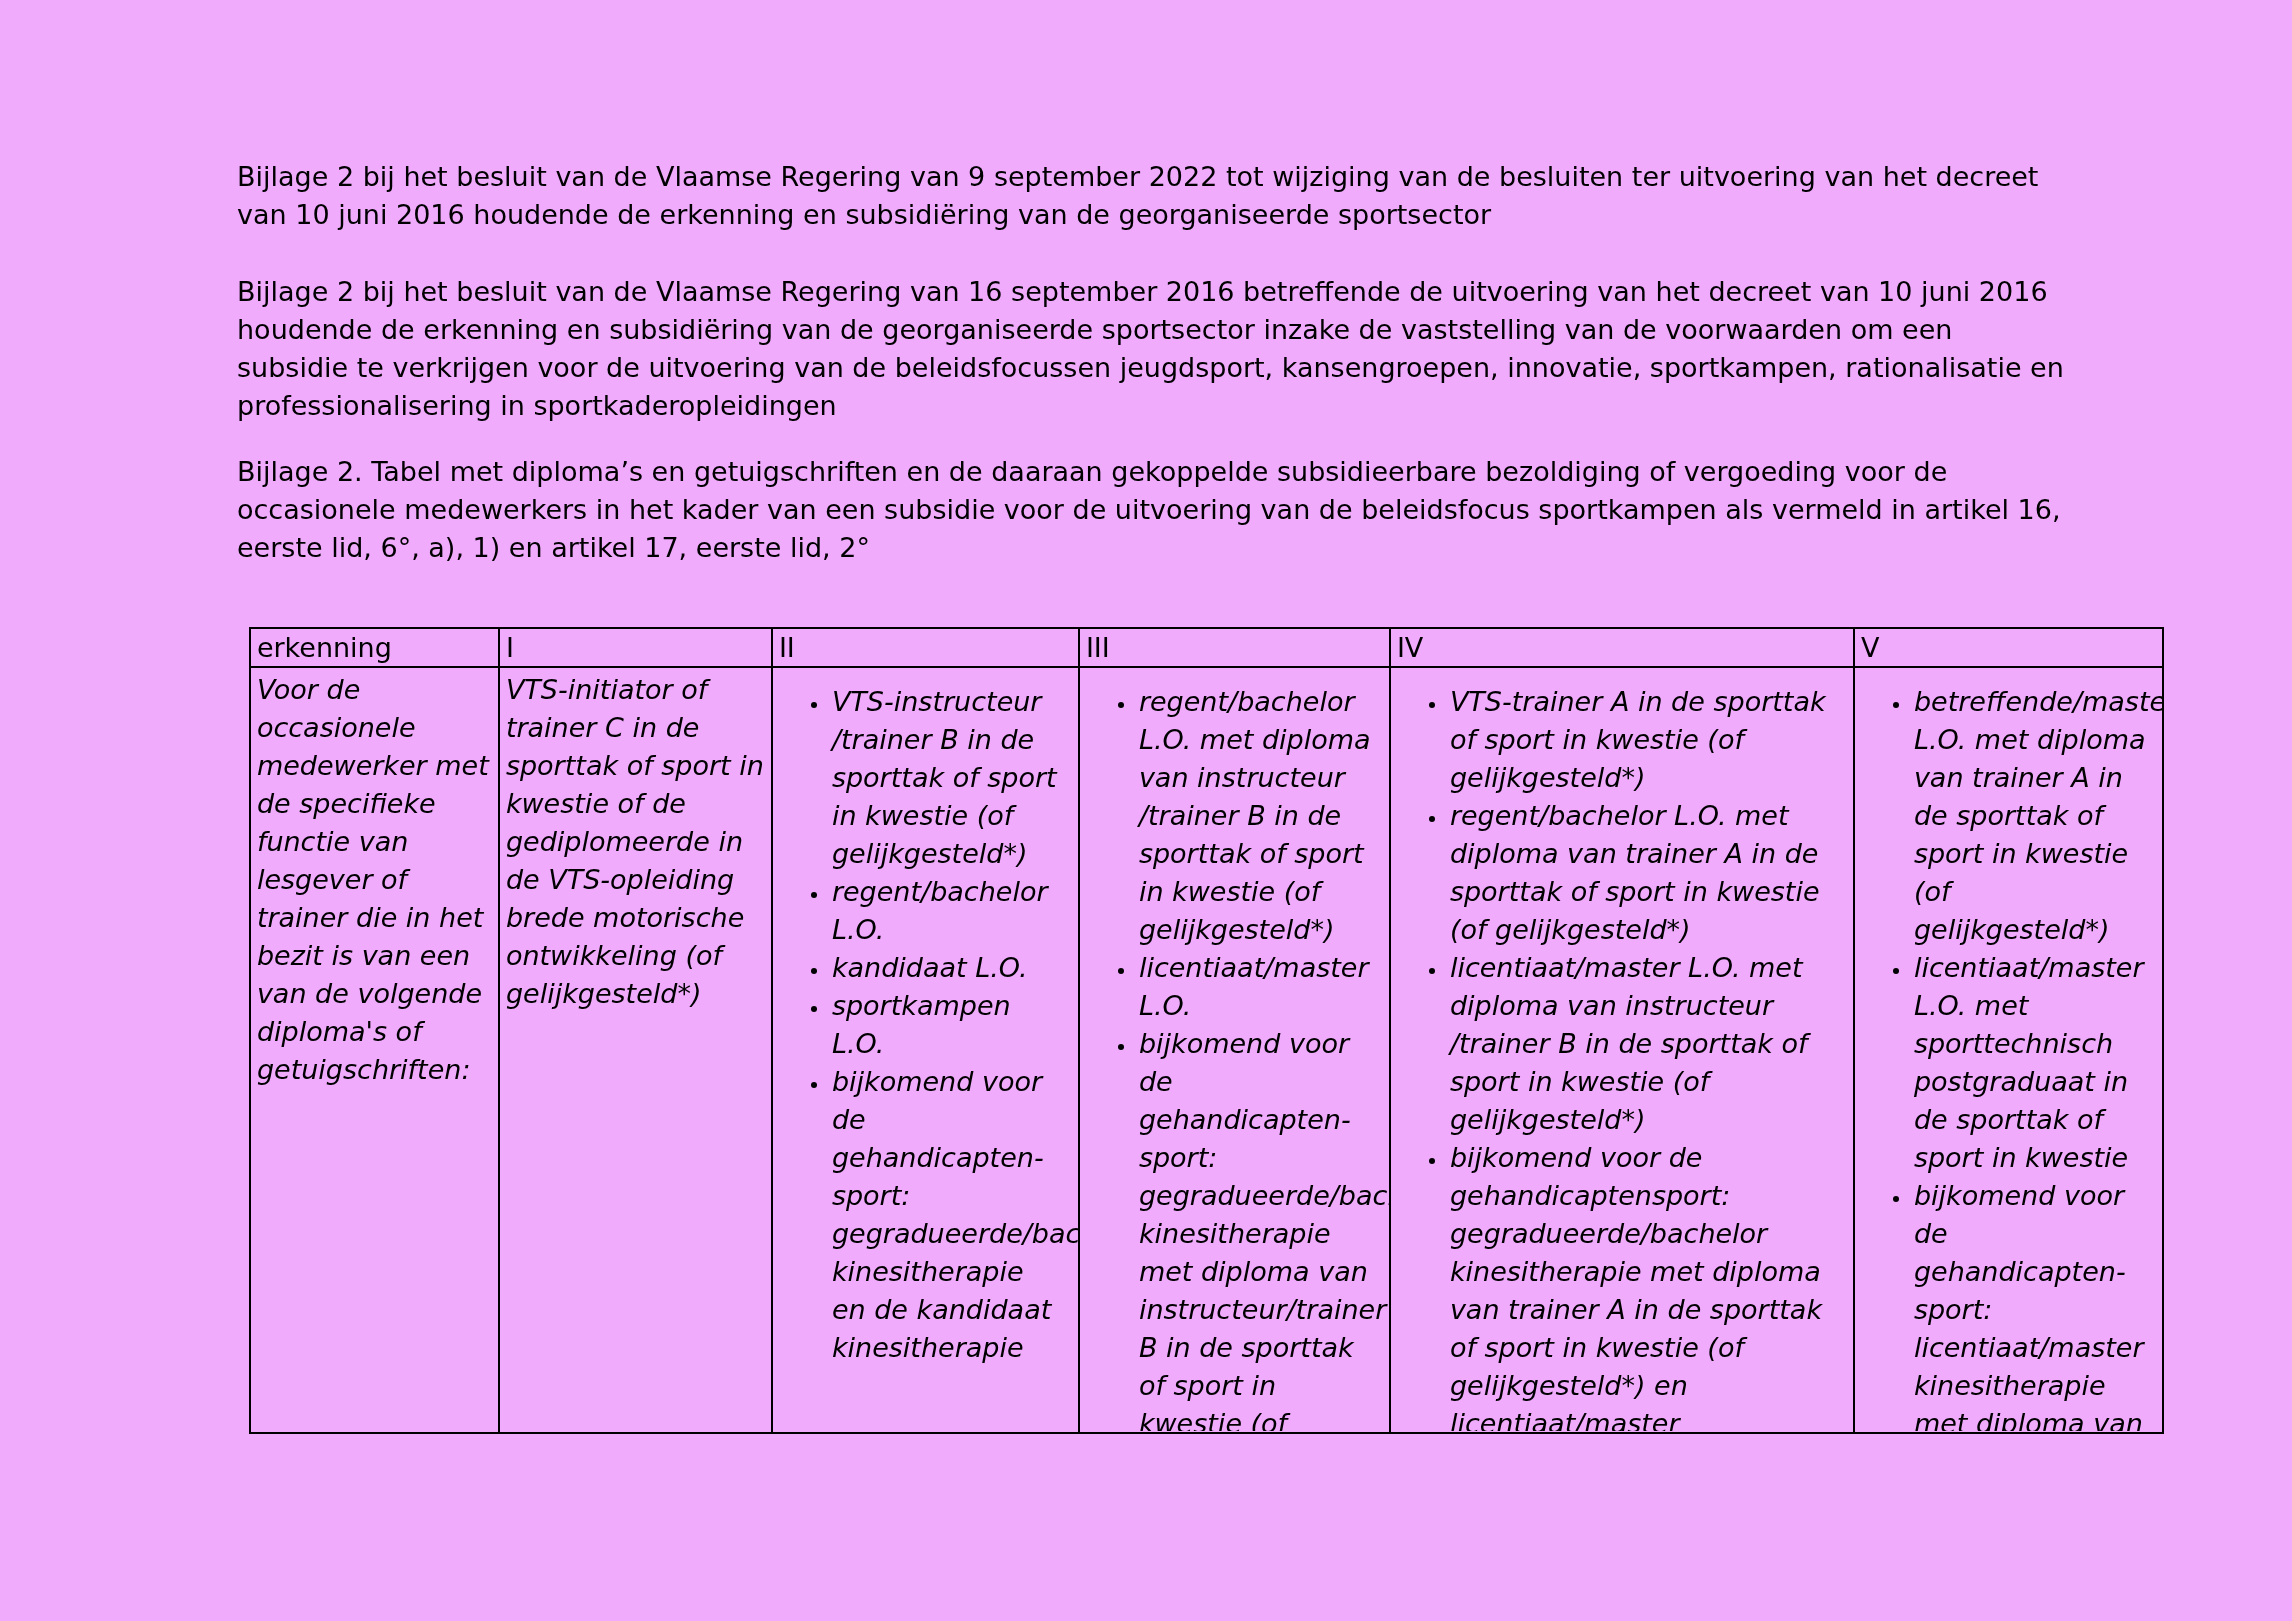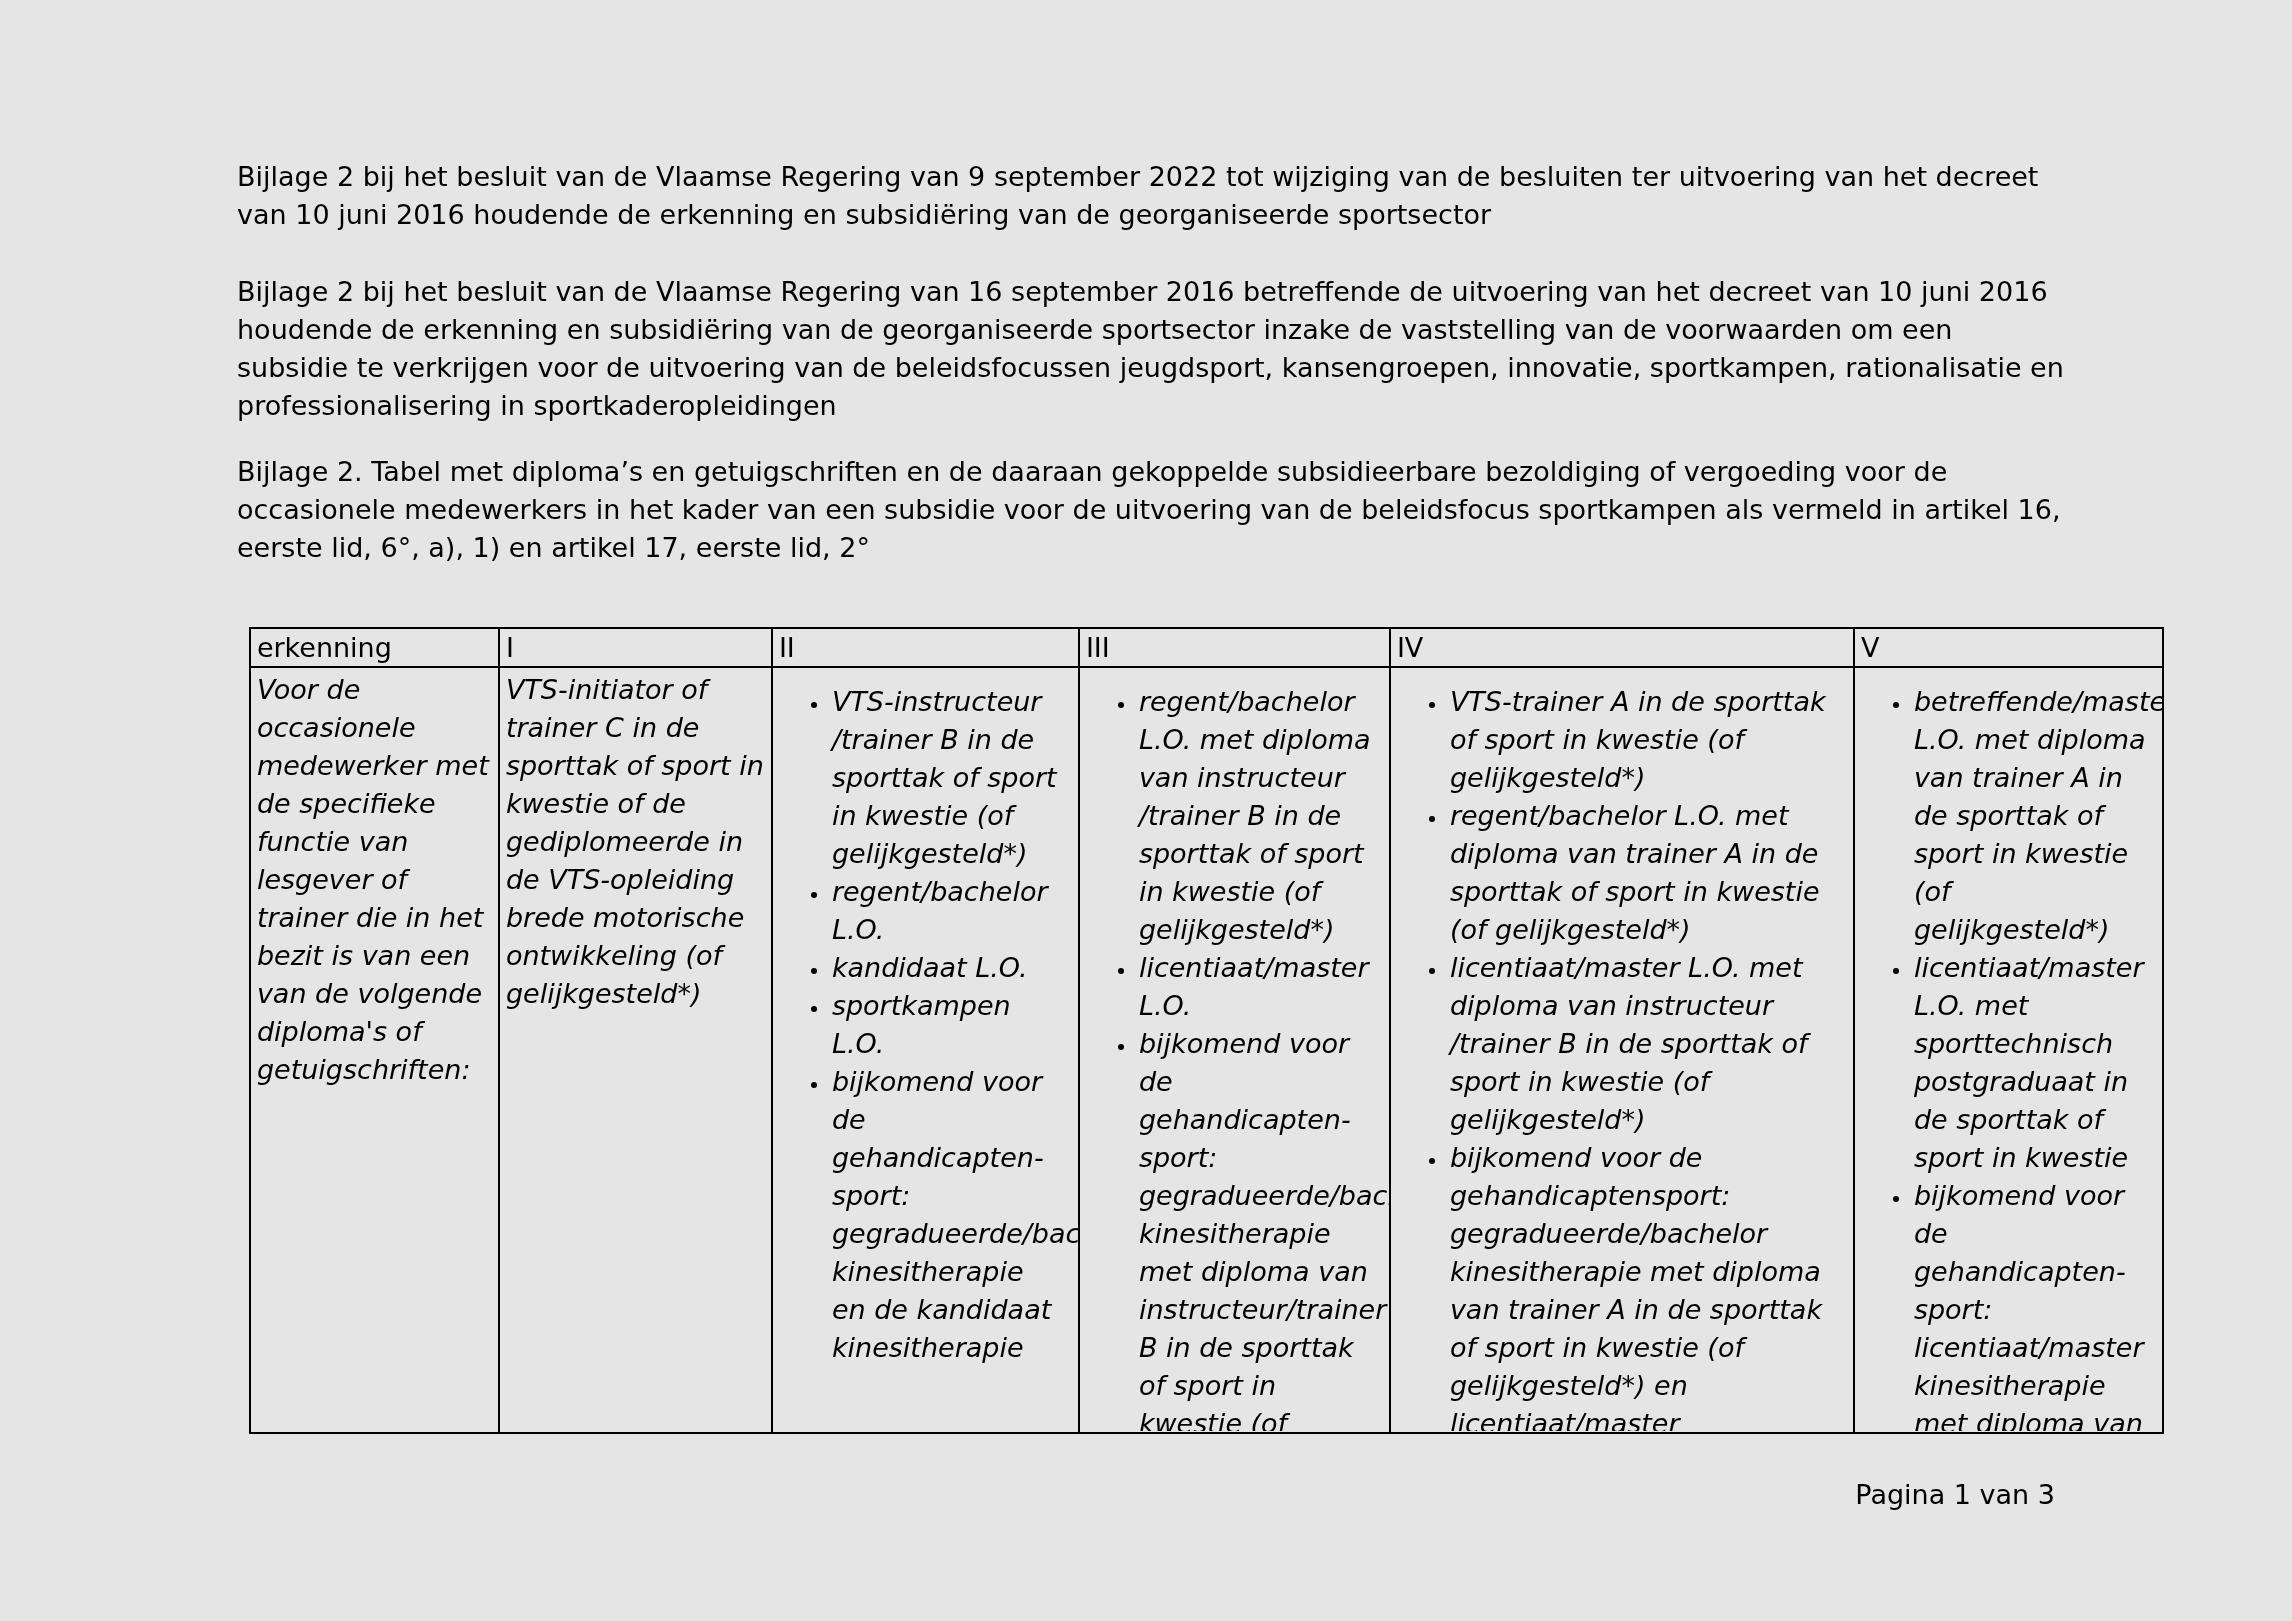--- a/index.html
+++ b/index.html
@@ -2,21 +2,21 @@
 <html><head>
 <meta charset="utf-8">
 <style>
   * { box-sizing: border-box; }
   html, body { margin: 0; padding: 0; background: #888; }
   .page {
     position: relative;
     width: 2293px;
     height: 1621px;
     margin: 0 auto;
-    background: #e5e5e5;
+    background: #f0abfc;
     color: #000000;
     font-family: "DejaVu Sans", "Liberation Sans", sans-serif;
     font-size: 27px;
     line-height: 38px;
   }
   .para {
     position: absolute;
     left: 237px;
     width: 1829px;
     margin: 0;
@@ -143,16 +143,15 @@
               <li>betreffende/master L.O. met diploma van trainer A in de sporttak of sport in kwestie (of gelijkgesteld*)</li>
               <li>licentiaat/master L.O. met sporttechnisch postgraduaat in de sporttak of sport in kwestie</li>
               <li>bijkomend voor de gehandicapten-sport: licentiaat/master kinesitherapie met diploma van trainer A in de sporttak of sport in</li>
             </ul>
           </div>
         </td>
       </tr>
     </tbody>
   </table>
 
-  <div class="footer">Pagina 1 van 3</div>
 
 </div>
 
 
 </body></html>

